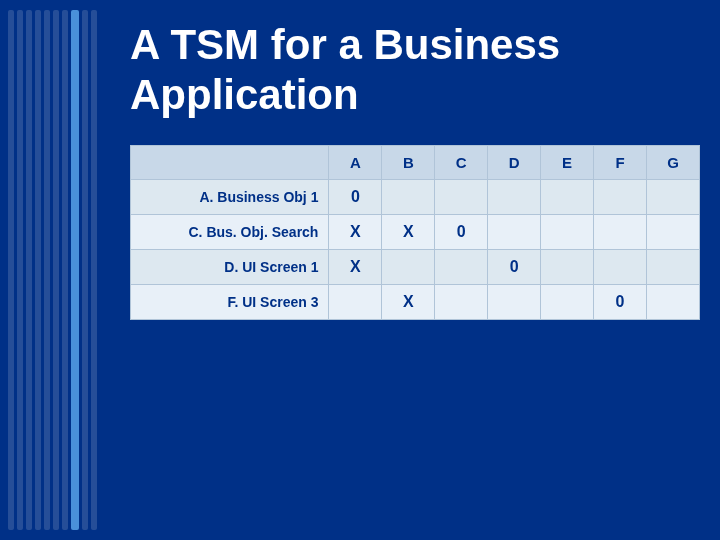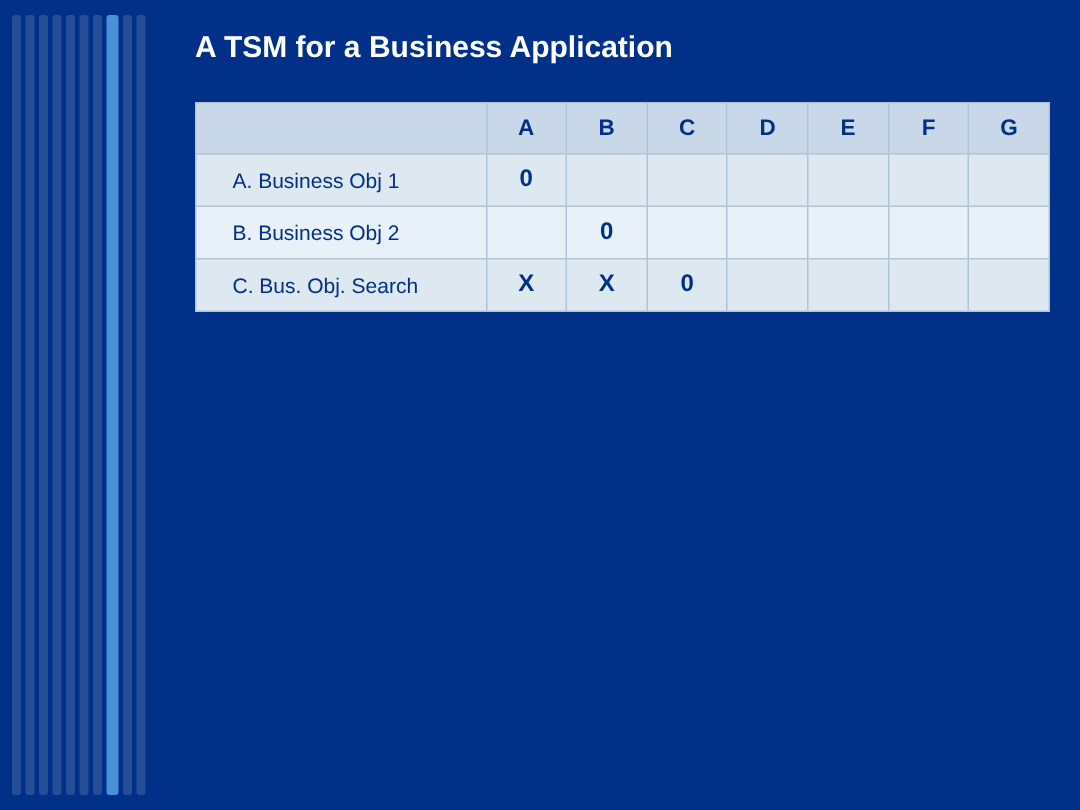--- a/index.html
+++ b/index.html
@@ -48,21 +48,21 @@
       position: absolute;
       left: 130px;
       top: 20px;
       right: 20px;
       bottom: 20px;
     }
 
     
     .title {
       color: white;
-      font-size: 20px;
+      font-size: 42px;
       font-weight: bold;
       line-height: 1.2;
       margin-bottom: 24px;
     }
 
     
     .matrix-table {
       border-collapse: collapse;
       width: 100%;
       background-color: #dde8f0;
@@ -72,25 +72,26 @@
     .matrix-table td {
       border: 1px solid #b0c4d8;
       padding: 8px 10px;
       text-align: center;
       font-size: 15px;
       color: #003087;
       min-width: 44px;
     }
 
     .matrix-table td:first-child {
-      text-align: left;
+      text-align: right;
       font-size: 14px;
       color: #003087;
       padding-left: 24px;
       min-width: 140px;
+      font-weight: bold;
     }
 
     .matrix-table th {
       background-color: #c8d8e8;
       font-weight: bold;
       color: #003087;
       font-size: 15px;
     }
 
     .matrix-table thead th:first-child {
@@ -149,34 +150,44 @@
           <td>A. Business Obj 1</td>
           <td><span class="cell-value">0</span></td>
           <td></td>
           <td></td>
           <td></td>
           <td></td>
           <td></td>
           <td></td>
         </tr>
         <tr>
-          <td>B. Business Obj 2</td>
-          <td></td>
-          <td><span class="cell-value">0</span></td>
-          <td></td>
-          <td></td>
-          <td></td>
-          <td></td>
-          <td></td>
-        </tr>
-        <tr>
           <td>C. Bus. Obj. Search</td>
           <td><span class="cell-value">X</span></td>
           <td><span class="cell-value">X</span></td>
           <td><span class="cell-value">0</span></td>
           <td></td>
           <td></td>
           <td></td>
           <td></td>
         </tr>
+        <tr>
+          <td>D. UI Screen 1</td>
+          <td><span class="cell-value">X</span></td>
+          <td></td>
+          <td></td>
+          <td><span class="cell-value">0</span></td>
+          <td></td>
+          <td></td>
+          <td></td>
+        </tr>
+        <tr>
+          <td>F. UI Screen 3</td>
+          <td></td>
+          <td><span class="cell-value">X</span></td>
+          <td></td>
+          <td></td>
+          <td></td>
+          <td><span class="cell-value">0</span></td>
+          <td></td>
+        </tr>
       </tbody>
   </table>
 </div>
 
 </body></html>

